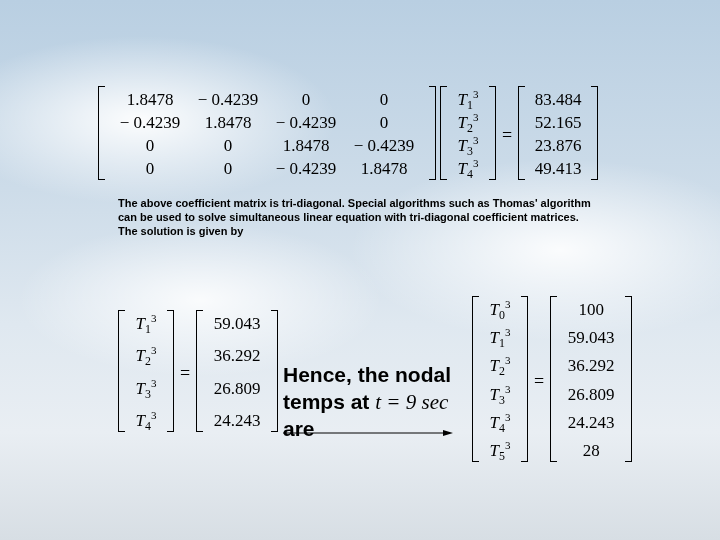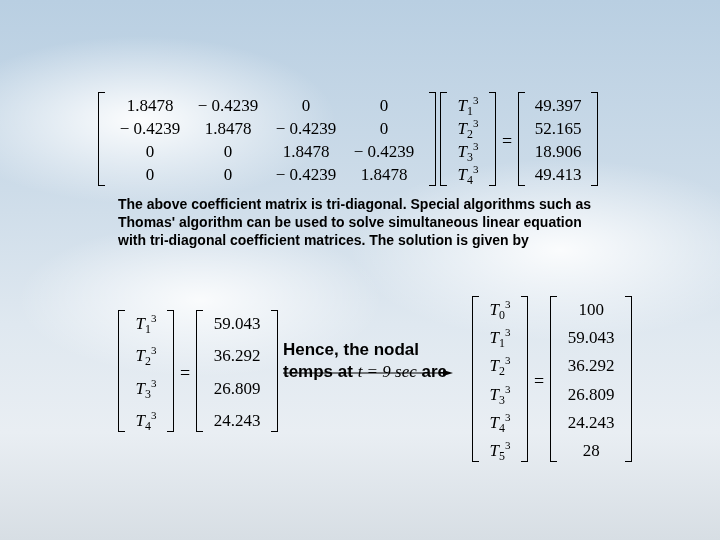--- a/index.html
+++ b/index.html
@@ -36,21 +36,21 @@
 
   
   .eq-row {
     display: flex;
     align-items: center;
     font-family: "Times New Roman", Times, serif;
     font-size: 17px;
   }
   .eq-top {
     position: absolute;
-    top: 92px;
+    top: 86px;
     left: 98px;
     width: 560px;
   }
   .matrix {
     display: flex;
     align-items: stretch;
   }
   .bracket {
     width: 6px;
     border-top: 1.2px solid #000;
@@ -73,38 +73,38 @@
   .eq-sign {
     padding: 0 6px;
     font-size: 18px;
   }
 
   .bodytext {
     position: absolute;
     left: 118px;
     top: 196px;
     width: 475px;
-    font-size: 14px;
+    font-size: 11px;
     font-weight: bold;
     line-height: 1.28;
   }
 
   .eq-solution {
     position: absolute;
     top: 310px;
     left: 118px;
   }
   .eq-solution .mat-body { row-gap: 4px; }
 
   .mid-block {
     position: absolute;
-    top: 339px;
+    top: 362px;
     left: 283px;
     width: 180px;
-    font-size: 17px;
+    font-size: 21px;
     font-weight: bold;
     line-height: 1.28;
   }
   .mid-text-row { position: relative; }
   .underline-arrow {
     position: absolute;
     left: 0;
     bottom: -3px;
     width: 170px;
     height: 16px;
@@ -162,23 +162,23 @@
           <div class="cell"><span style="font-style:italic;">T</span><span class="sub">2</span><span class="sup">3</span></div>
           <div class="cell"><span style="font-style:italic;">T</span><span class="sub">3</span><span class="sup">3</span></div>
           <div class="cell"><span style="font-style:italic;">T</span><span class="sub">4</span><span class="sup">3</span></div>
         </div>
       <div class="bracket right height4"></div>
     </div>
     <div class="eq-sign">=</div>
     <div class="matrix">
       <div class="bracket left height4"></div>
       <div class="mat-body height4" id="vecB" style="grid-template-columns: 54px;">
-          <div class="cell">49.397</div>
+          <div class="cell">83.484</div>
           <div class="cell">52.165</div>
-          <div class="cell">18.906</div>
+          <div class="cell">23.876</div>
           <div class="cell">49.413</div>
         </div>
       <div class="bracket right height4"></div>
     </div>
   </div>
 
   <div class="bodytext">The above coefficient matrix is tri-diagonal. Special algorithms such as Thomas' algorithm can be used to solve simultaneous linear equation with tri-diagonal coefficient matrices. The solution is given by</div>
 
   <div class="eq-row eq-solution">
     <div class="matrix">

